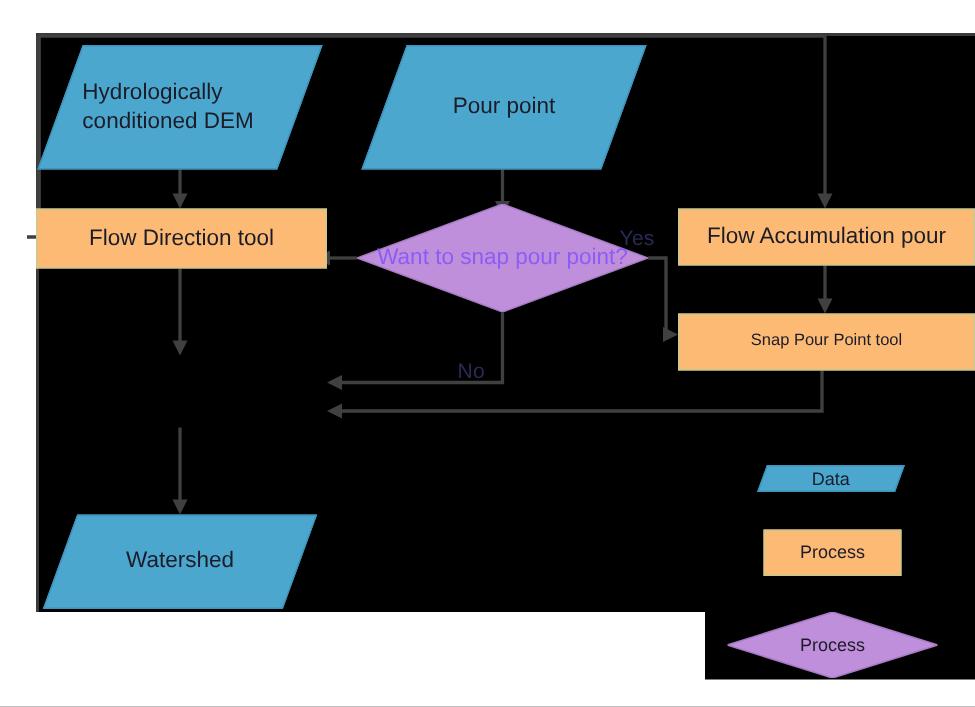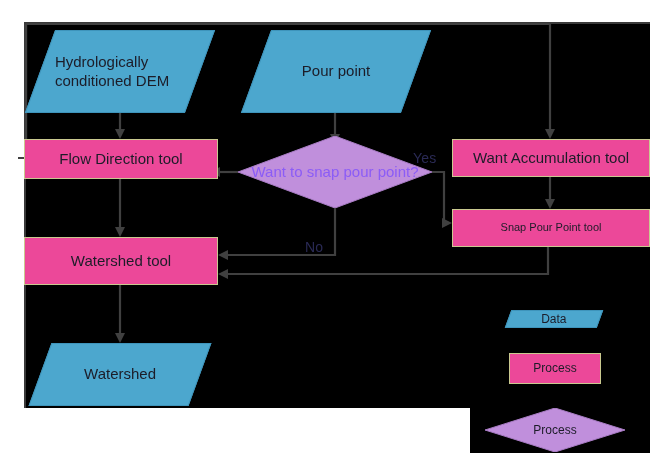--- a/index.html
+++ b/index.html
@@ -49,21 +49,21 @@
     line-height: 1.25;
     user-select: none;
   }
   
   .shape-data {
     background: #4ca7ce;
     border: 1px solid #3e94bb;
   }
   
   .shape-process {
-    background: #ec4899;
+    background: #fdba74;
     border: 1px solid #c9c98f;
   }
   .par-skew   { transform: skewX(-20deg); }
   .par-unskew { transform: skewX(20deg); display:block; }
   .diamond-wrap {
     position: absolute;
     display: flex;
     align-items: center;
     justify-content: center;
   }
@@ -158,37 +158,34 @@
 
   <div class="node shape-data par-skew" style="left:256px; top:30px; width:160px; height:83px; font-size:15px;">
     <span class="par-unskew" style="text-align:center; width:100%;">Pour point</span>
   </div>
 
   <div class="node shape-process" style="left:24px; top:139px; width:194px; height:40px; font-size:15px;">
     <span>Flow Direction tool</span>
   </div>
 
   <div class="node shape-process" style="left:452px; top:139px; width:198px; height:38px; font-size:15px;">
-    <span>Want Accumulation tool</span>
+    <span>Flow Accumulation pour</span>
   </div>
 
   <div class="node shape-process" style="left:452px; top:209px; width:198px; height:38px; font-size:11px;">
     <span>Snap Pour Point tool</span>
   </div>
 
   <div class="diamond-wrap" style="left:238px; top:136px; width:194px; height:72px;">
     <svg class="diamond-body" viewBox="0 0 194 72" preserveAspectRatio="none">
       <polygon points="97,0 194,36 97,72 0,36" fill="#c08fdc" stroke="#a87cc4" stroke-width="1"></polygon>
     </svg>
     <span class="diamond-label" style="font-size:15px;">Want to snap pour point?</span>
   </div>
 
-  <div class="node shape-process" style="left:24px; top:237px; width:194px; height:48px; font-size:15px;">
-    <span>Watershed tool</span>
-  </div>
 
   <div class="node shape-data par-skew" style="left:40px; top:343px; width:160px; height:63px; font-size:15px;">
     <span class="par-unskew" style="text-align:center; width:100%;">Watershed</span>
   </div>
 
   <div class="branch-label" style="left:413px; top:150px;">Yes</div>
   <div class="branch-label" style="left:305px; top:239px;">No</div>
 
   <div class="node shape-data par-skew" style="left:508px; top:310px; width:92px; height:18px;">
     <span class="par-unskew legend-text" style="text-align:center; width:100%;">Data</span>

